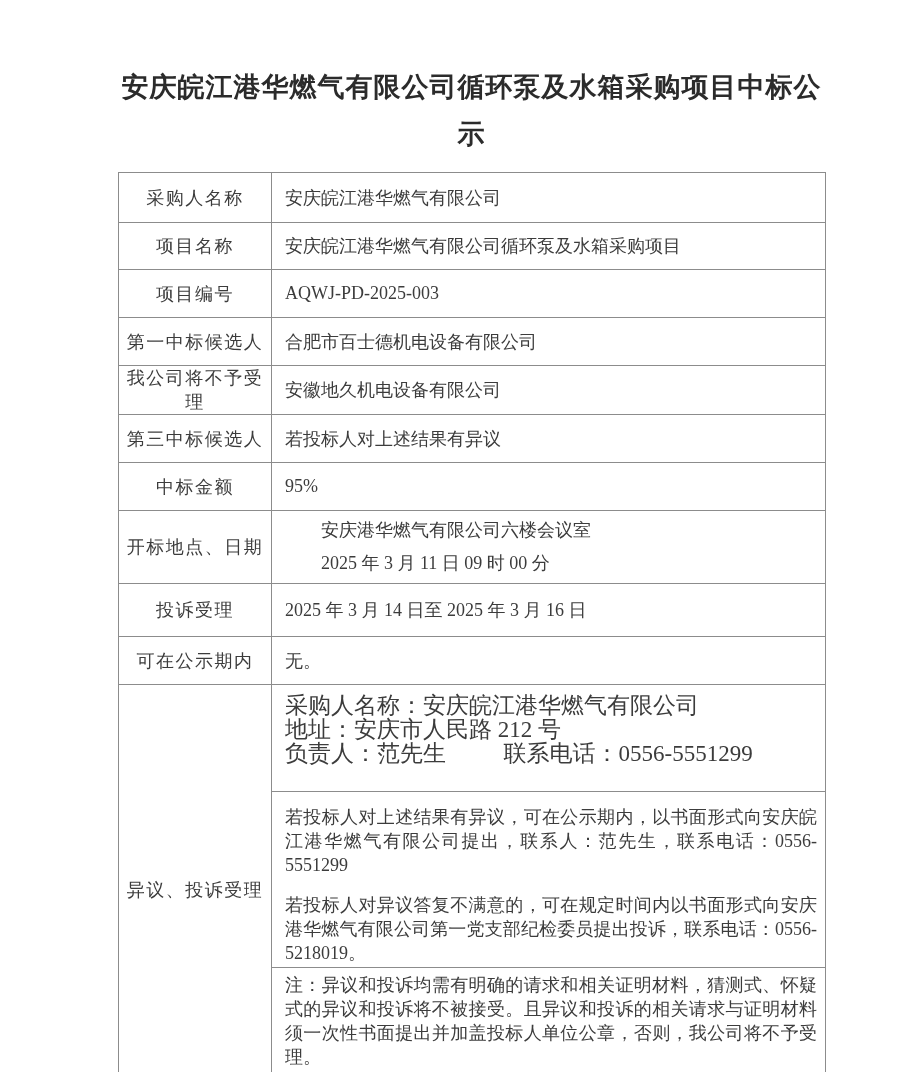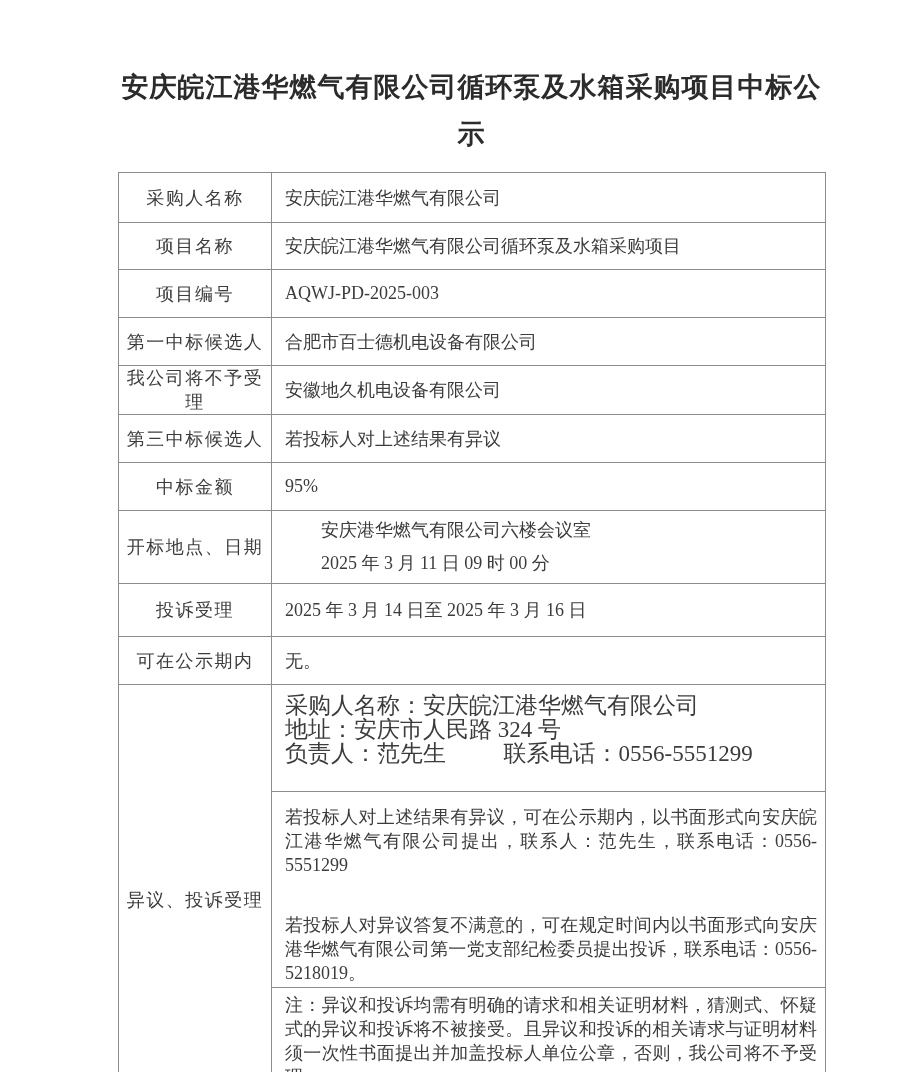--- a/index.html
+++ b/index.html
@@ -34,21 +34,21 @@
   tr.r10 td{height:43px;}
   tr.r11a td{height:95px;}
   tr.r11b td{height:145px;}
   tr.r11c td{height:120px;}
   td.val .ln2{line-height:33px;margin-left:36px;}
   td.sub{vertical-align:top;}
   td.sub1{padding-top:9px;font-size:23px;}
   td.sub1 div{line-height:24px;white-space:pre-wrap;}
   td.sub2{padding-top:13px;}
   td.sub2 p{margin:0;line-height:24px;text-align:justify;}
-  td.sub2 p.p2{margin-top:36px;}
+  td.sub2 p.p2{margin-top:16px;}
   td.sub3{padding-top:5px;line-height:24px;text-align:justify;}
 </style>
 </head>
 <body>
 
 <h1 class="title">安庆皖江港华燃气有限公司循环泵及水箱采购项目中标公示</h1>
 
 <table class="ann">
   <colgroup>
       <col class="c-label">
@@ -95,21 +95,21 @@
       <td class="val">2025 年 3 月 14 日至 2025 年 3 月 16 日</td>
     </tr>
     <tr class="r10">
       <td class="lbl">可在公示期内</td>
       <td class="val">无。</td>
     </tr>
     <tr class="r11a">
       <td class="lbl" rowspan="3">异议、投诉受理</td>
       <td class="val sub sub1">
         <div>采购人名称：安庆皖江港华燃气有限公司</div>
-        <div>地址：安庆市人民路 324 号</div>
+        <div>地址：安庆市人民路 212 号</div>
         <div>负责人：范先生          联系电话：0556-5551299</div>
       </td>
     </tr>
     <tr class="r11b">
       <td class="val sub sub2">
         <p>若投标人对上述结果有异议，可在公示期内，以书面形式向安庆皖江港华燃气有限公司提出，联系人：范先生，联系电话：0556-5551299</p>
         <p class="p2">若投标人对异议答复不满意的，可在规定时间内以书面形式向安庆港华燃气有限公司第一党支部纪检委员提出投诉，联系电话：0556-5218019。</p>
       </td>
     </tr>
     <tr class="r11c">

